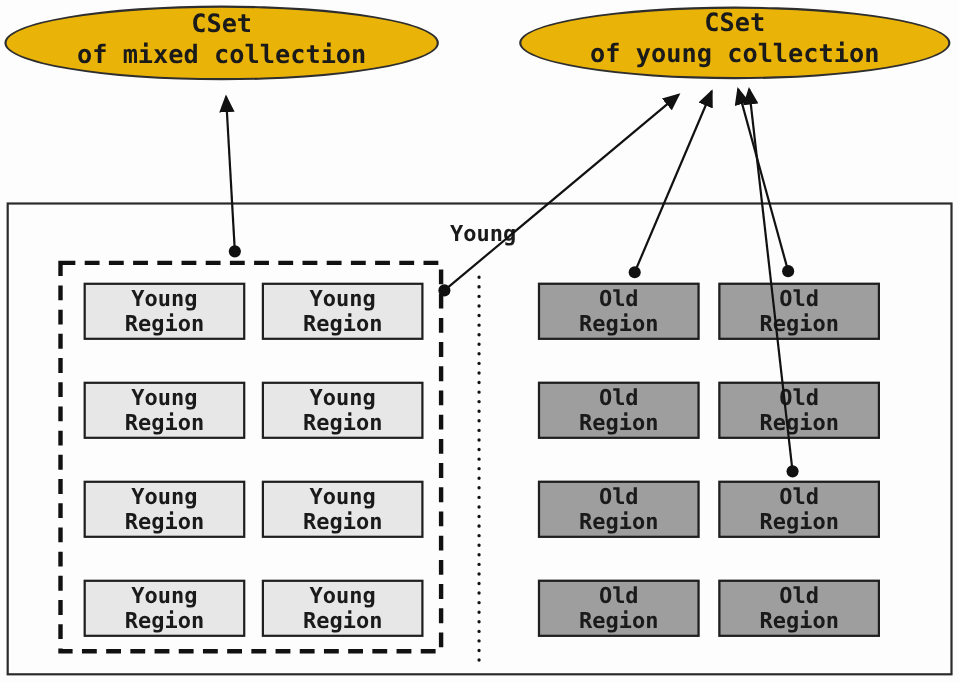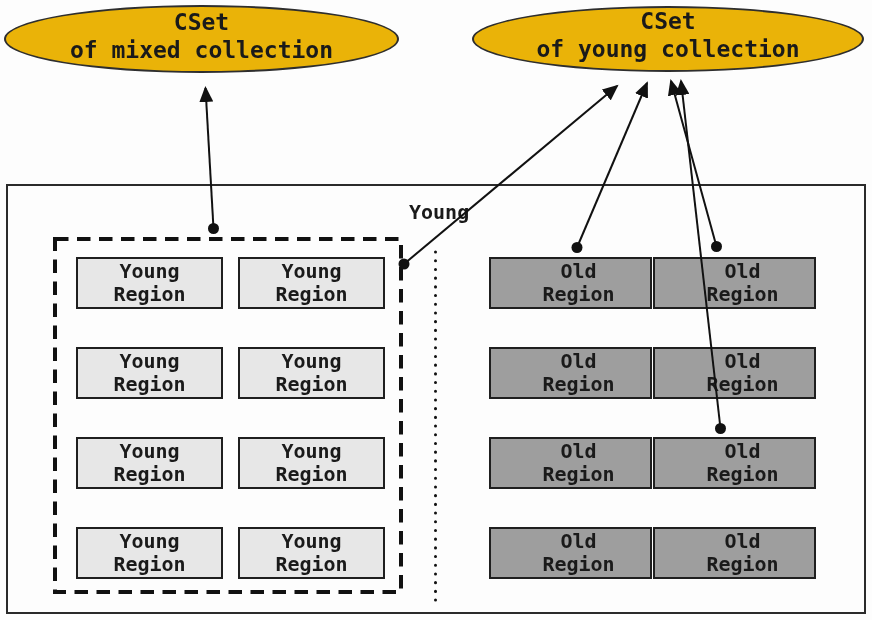--- a/index.html
+++ b/index.html
@@ -56,21 +56,21 @@
     display: flex;
     flex-direction: column;
     align-items: center;
     justify-content: center;
     text-align: right;
     font-weight: bold;
     font-size: 20px;
     line-height: 23px;
   }
   .young { background: #e7e7e7; }
-  .old   { background: #9e9e9e; padding-left: 16px; }
+  .old   { background: #9e9e9e; }
   
   .cy0 { left: 76px; }  .cy1 { left: 238px; }
   .co0 { left: 489px; } .co1 { left: 653px; }
   
   .r0 { top: 257px; } .r1 { top: 347px; } .r2 { top: 437px; } .r3 { top: 527px; }
   #overlay {
     position: absolute;
     left: 0; top: 0;
     width: 872px; height: 620px;
     pointer-events: none;

